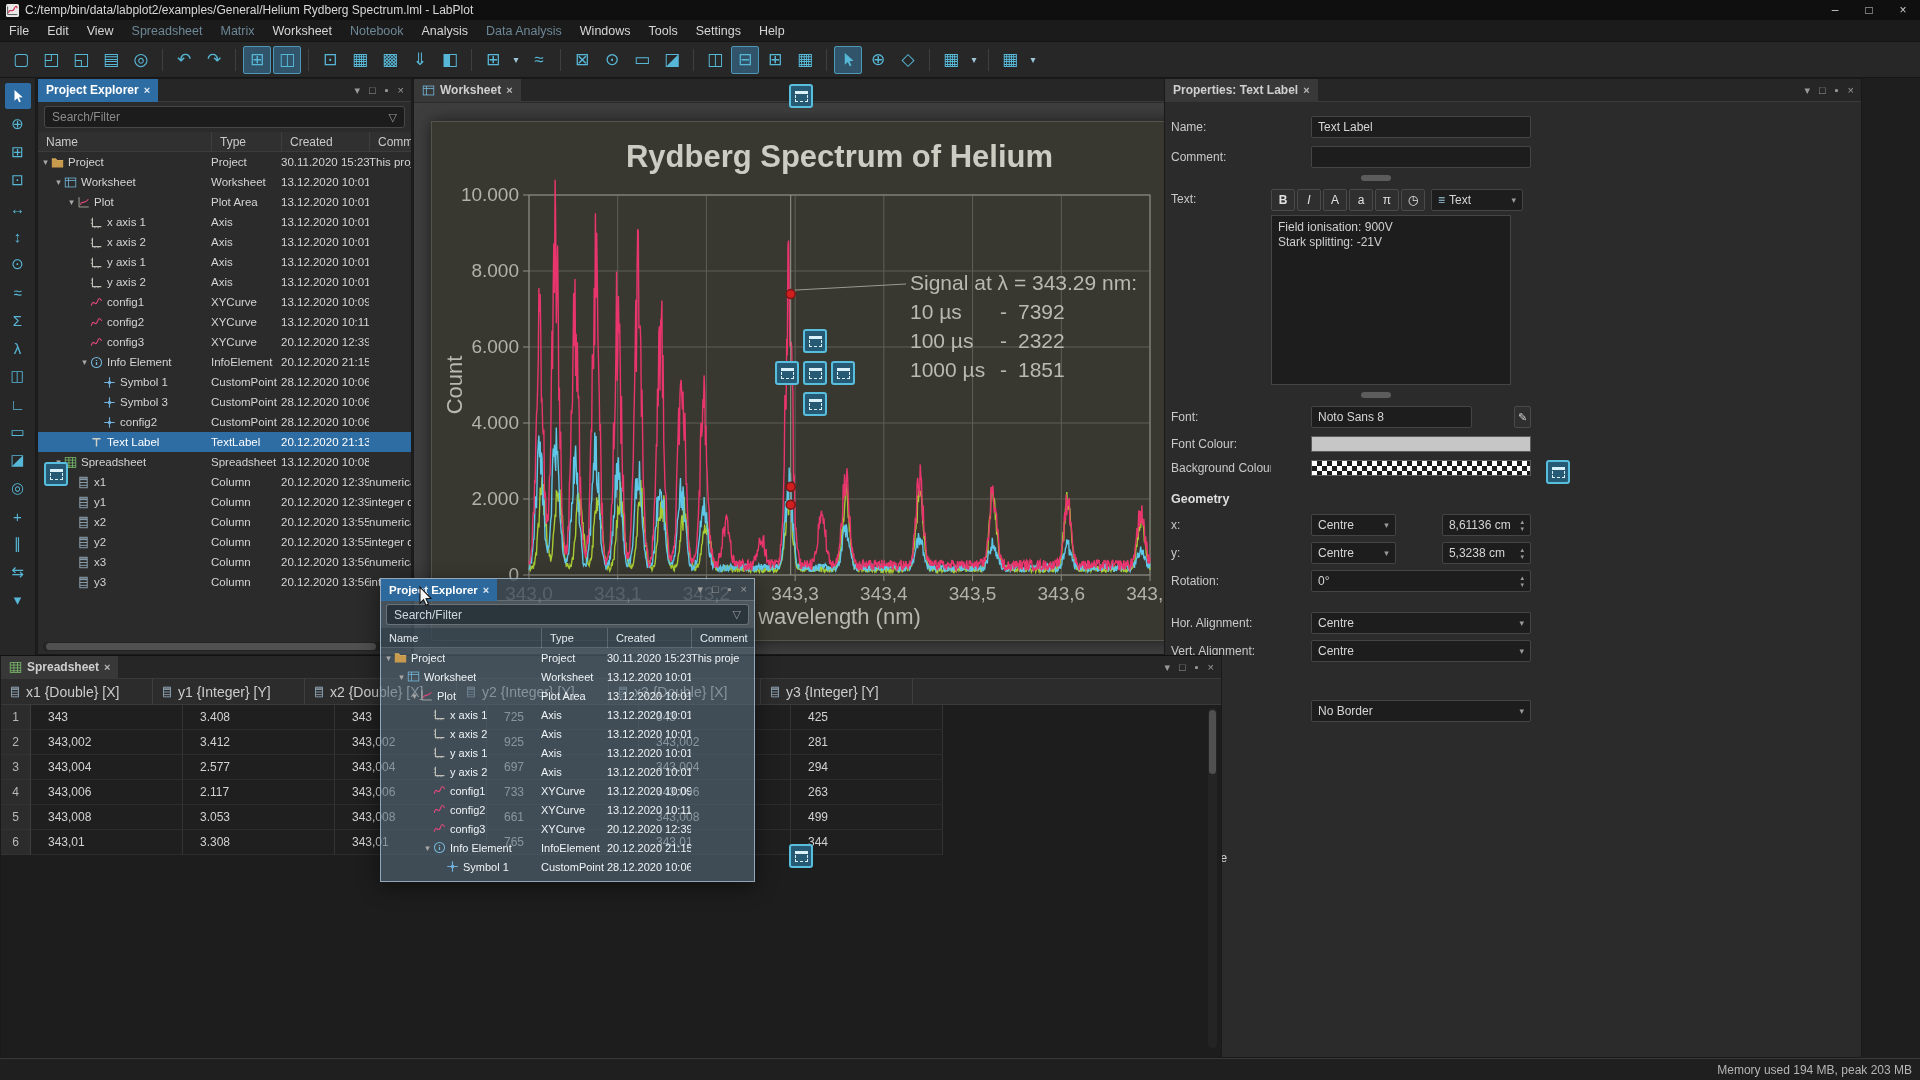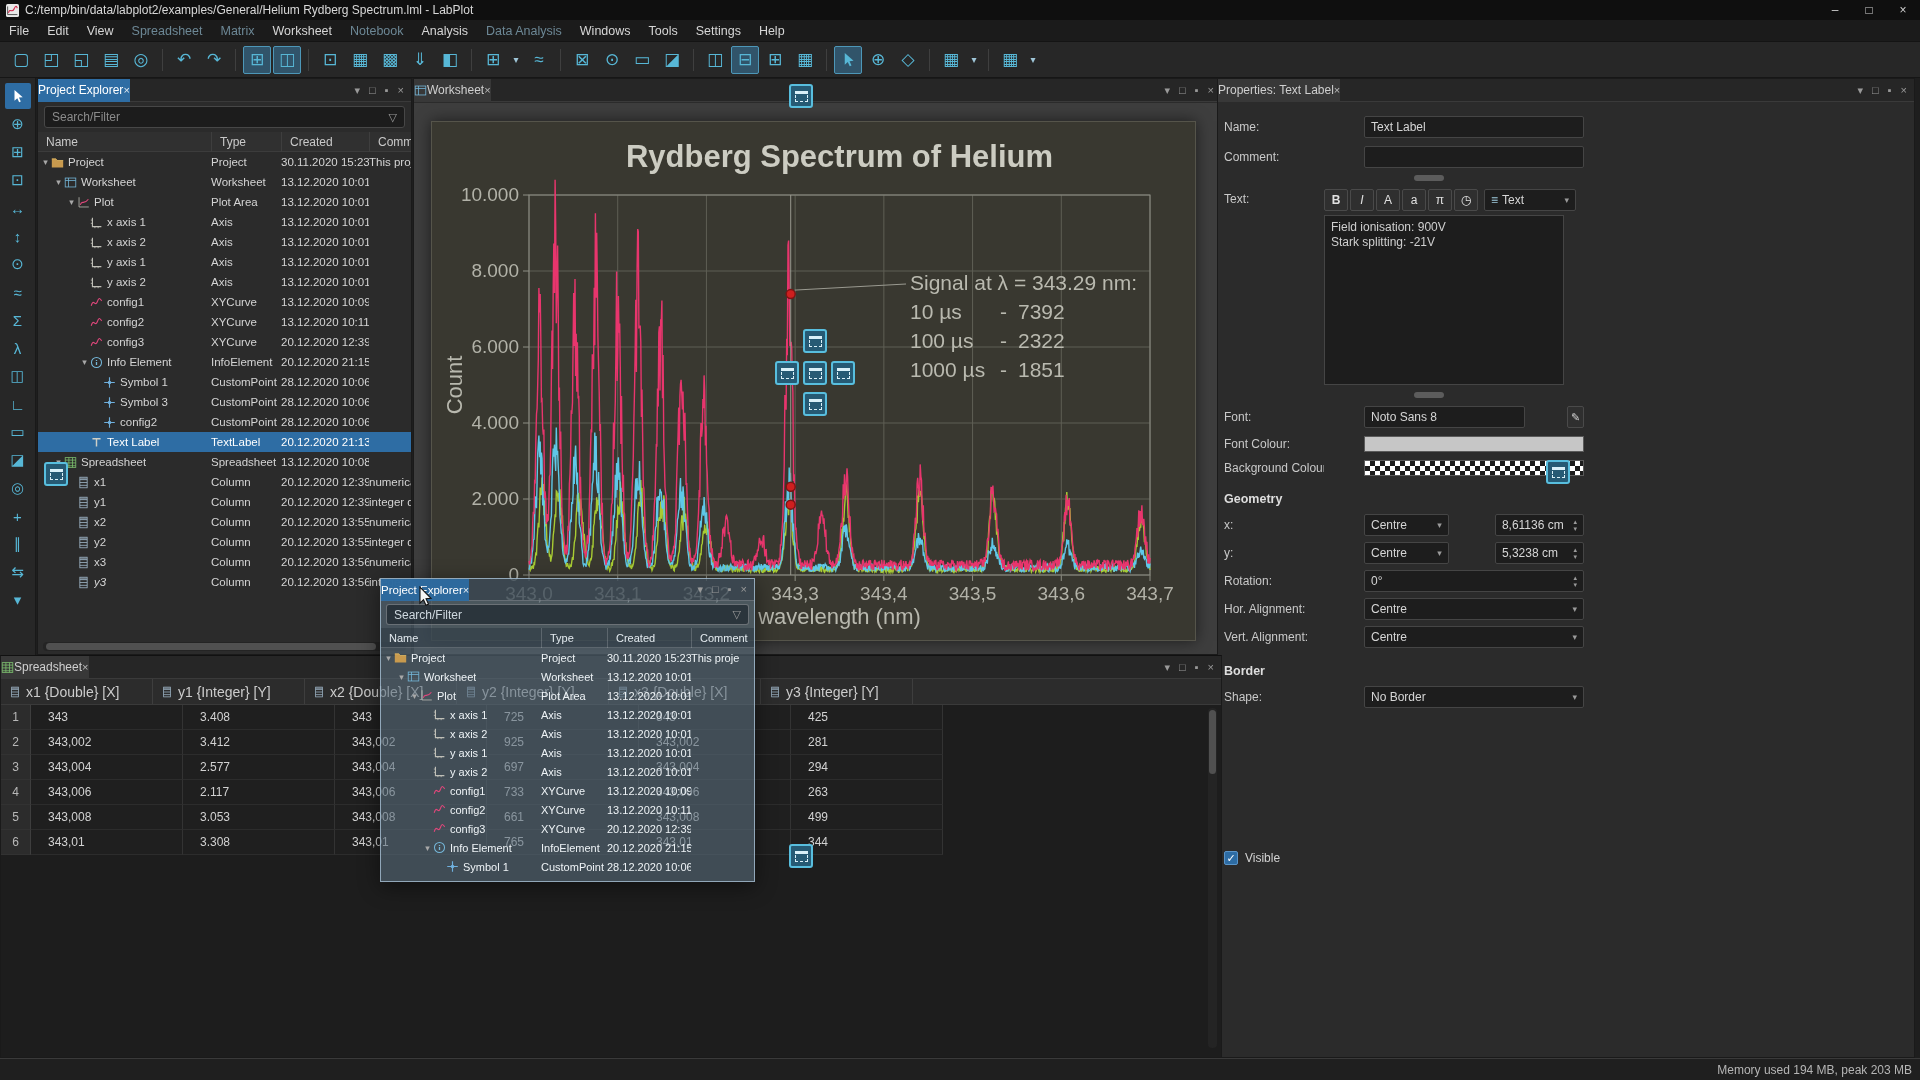--- a/index.html
+++ b/index.html
@@ -33,21 +33,21 @@
   
   #left-toolbar{position:absolute;left:0;top:78px;width:36px;height:577px;background:#272727;
                 border-right:1px solid #191919;display:flex;flex-direction:column;align-items:center;padding-top:4px;}
   .ltbtn{width:26px;height:26px;margin:1px 0;display:flex;align-items:center;justify-content:center;
          color:#57b7d6;font-size:15px;border-radius:2px;flex:none;}
   .ltbtn.selected{background:#2e6da4;color:#fff;}
 
   
   .panel{position:absolute;background:#2b2b2b;border:1px solid #1a1a1a;}
   .ptabs{height:23px;background:#262626;border-bottom:1px solid #3a3a3a;display:flex;align-items:center;}
-  .ptab{height:23px;padding:0 0;display:flex;align-items:center;font-size:12px;color:#cfcfcf;background:#383838;}
+  .ptab{height:23px;padding:0 8px;display:flex;align-items:center;gap:5px;font-size:12px;color:#cfcfcf;background:#383838;font-weight:bold;}
   .ptab.blue{background:#2e6da4;color:#fff;}
   .tclose{font-size:11px;color:inherit;opacity:.85;}
   .chrome{margin-left:auto;display:flex;gap:9px;align-items:center;padding-right:7px;color:#9a9a9a;font-size:11px;}
   .chrome span{line-height:1;}
   .ticon{flex:none;}
 
   
   #project-explorer{left:37px;top:78px;width:375px;height:577px;}
   .search{margin:4px 6px;height:22px;background:#1c1c1c;border:1px solid #474747;border-radius:3px;
           display:flex;align-items:center;padding:0 7px;font-size:12px;color:#8b8b8b;}
@@ -70,21 +70,21 @@
   .hscroll{position:absolute;bottom:3px;left:5px;right:5px;height:9px;background:#242424;border-radius:4px;}
   .hthumb{position:absolute;left:3px;top:1px;width:330px;height:7px;background:#505050;border-radius:4px;}
 
   
   #worksheet-panel{left:413px;top:78px;width:809px;height:577px;background:#2b2b2b;}
   .ws-area{position:absolute;left:0;top:24px;right:0;bottom:0;background:#3e3e3e;overflow:hidden;}
   #ws-page{position:absolute;left:17px;top:18px;width:765px;height:520px;background:#393830;
            border:1px solid #55544a;box-shadow:0 0 14px rgba(0,0,0,.55);}
 
   
-  #properties-panel{left:1217px;top:78px;width:698px;height:980px;}
+  #properties-panel{left:1164px;top:78px;width:698px;height:980px;}
   .pform{position:absolute;left:6px;top:29px;width:360px;}
   .prow{display:flex;align-items:center;margin-top:8px;gap:40px;}
   .plabel{width:100px;font-size:12px;color:#c9c9c9;flex:none;overflow:hidden;white-space:nowrap;}
   .field,.combo,.spin{height:22px;background:#1d1d1d;border:1px solid #454545;border-radius:2px;
         display:flex;align-items:center;padding:0 6px;font-size:12px;color:#d6d6d6;}
   .w-full{width:240px;}
   .combo .carr{margin-left:auto;font-size:9px;color:#9a9a9a;}
   .spin .updown{margin-left:auto;display:flex;flex-direction:column;font-size:7px;line-height:7px;color:#9a9a9a;}
   .pill{width:30px;height:6px;border-radius:3px;background:#5c5c5c;margin:7px 0 0 190px;}
   .fmt-row{display:flex;align-items:center;margin-top:8px;}
@@ -569,21 +569,21 @@
             <svg class="ticon" width="13" height="13" viewBox="0 0 16 16">
               <use href="#i-column"></use>
             </svg>
             <span class="tlabel">x3</span>
           </div>
           <div class="tcol">Column</div>
           <div class="tcre">20.12.2020 13:56</div>
           <div class="tcom">numerical</div>
         </div>
         <div class="trow">
-          <div class="tname" style="padding-left: 28px; font-style: italic;">
+          <div class="tname" style="padding-left: 28px;">
             <span class="texp"></span>
             <svg class="ticon" width="13" height="13" viewBox="0 0 16 16">
               <use href="#i-column"></use>
             </svg>
             <span class="tlabel">y3</span>
           </div>
           <div class="tcol">Column</div>
           <div class="tcre">20.12.2020 13:56</div>
           <div class="tcom">integer da</div>
         </div>
@@ -783,21 +783,21 @@
       <div class="prow" style="margin-top:6px">
         <div class="plabel">Rotation:</div>
         <div class="spin w-full">
           <span>0°</span>
           <span class="updown">
               <span>▴</span>
               <span>▾</span>
             </span>
         </div>
       </div>
-      <div class="prow" style="margin-top:6px">
+      <div class="prow" style="margin-top:20px">
         <div class="plabel">Hor. Alignment:</div>
         <div class="combo w-full">
           <span>Centre</span>
           <span class="carr">▾</span>
         </div>
       </div>
       <div class="prow" style="margin-top:6px">
         <div class="plabel">Vert. Alignment:</div>
         <div class="combo w-full">
           <span>Centre</span>

